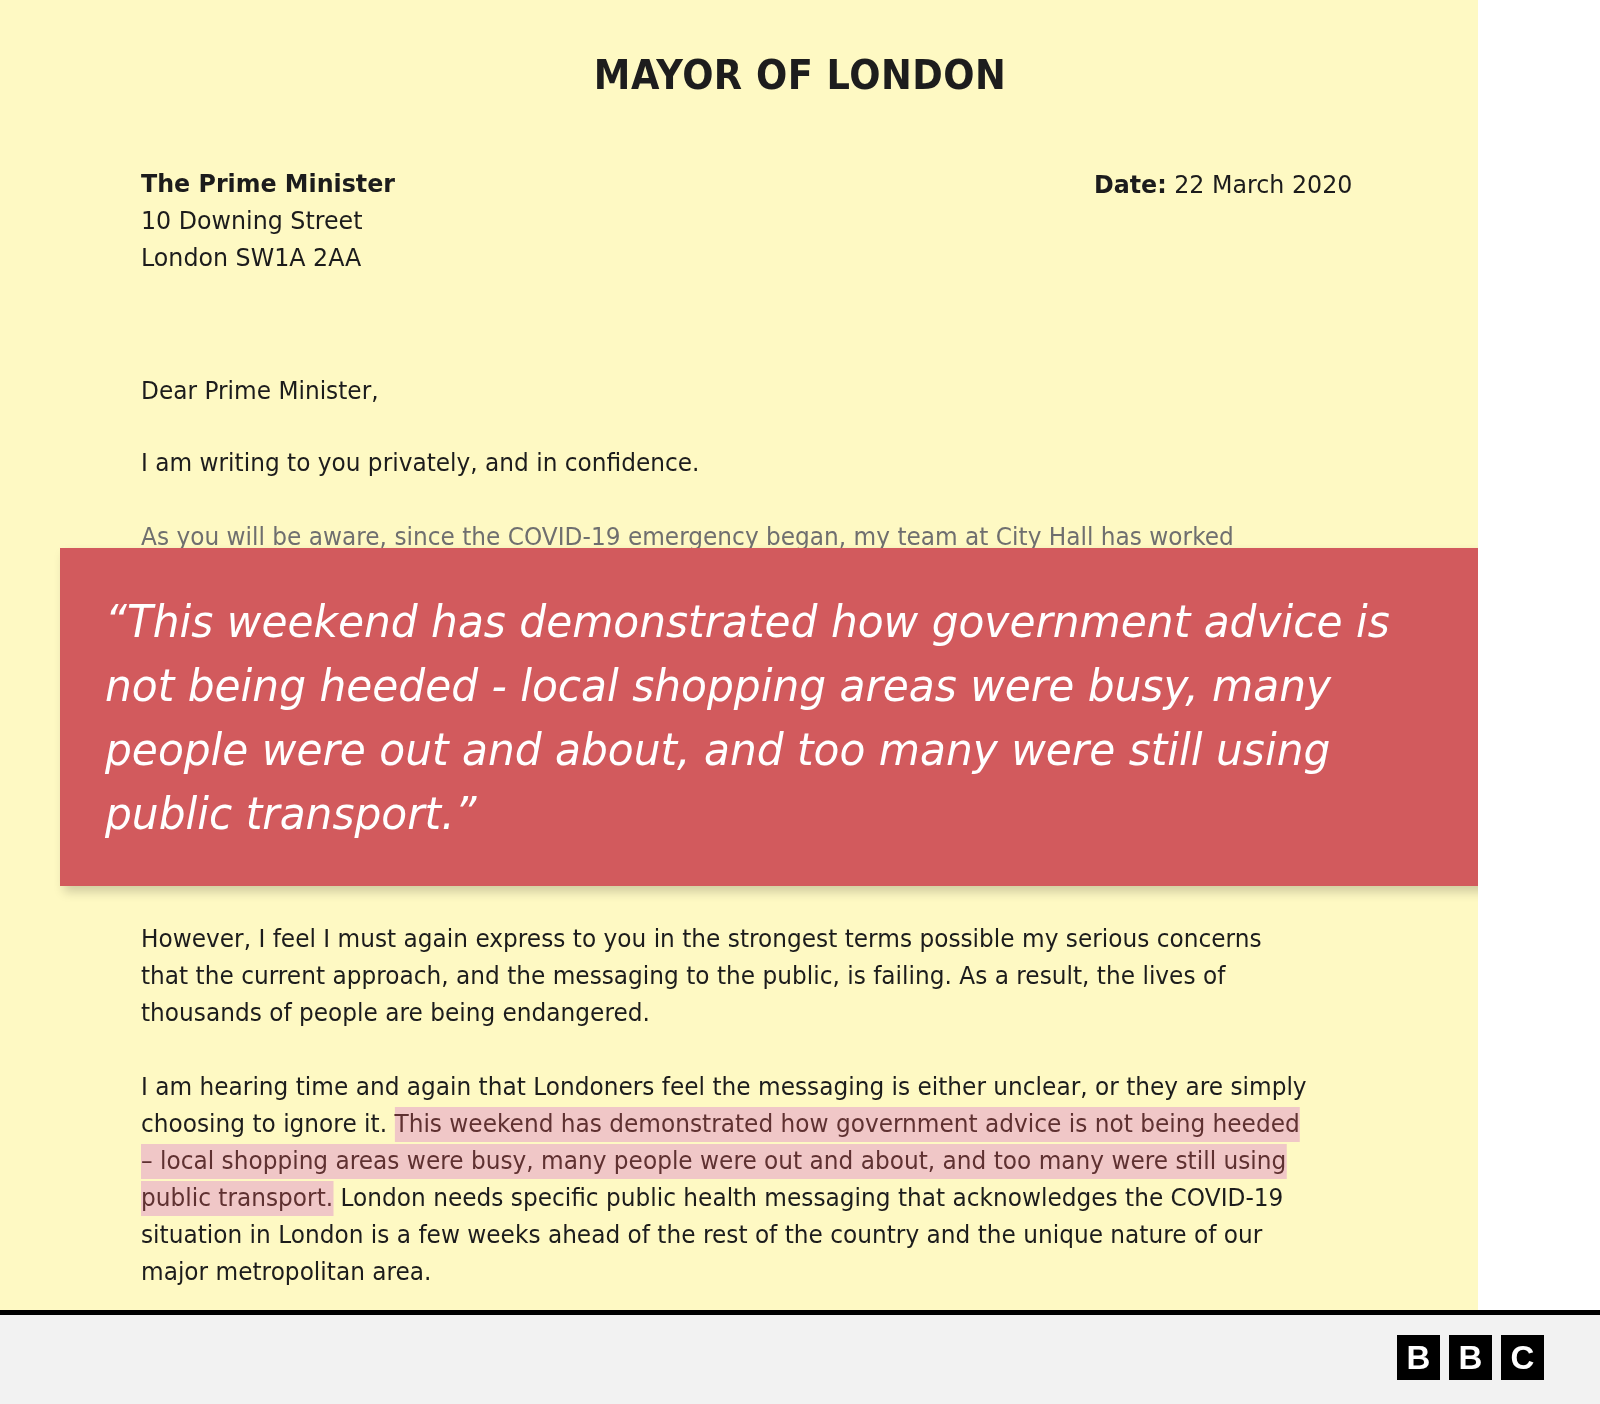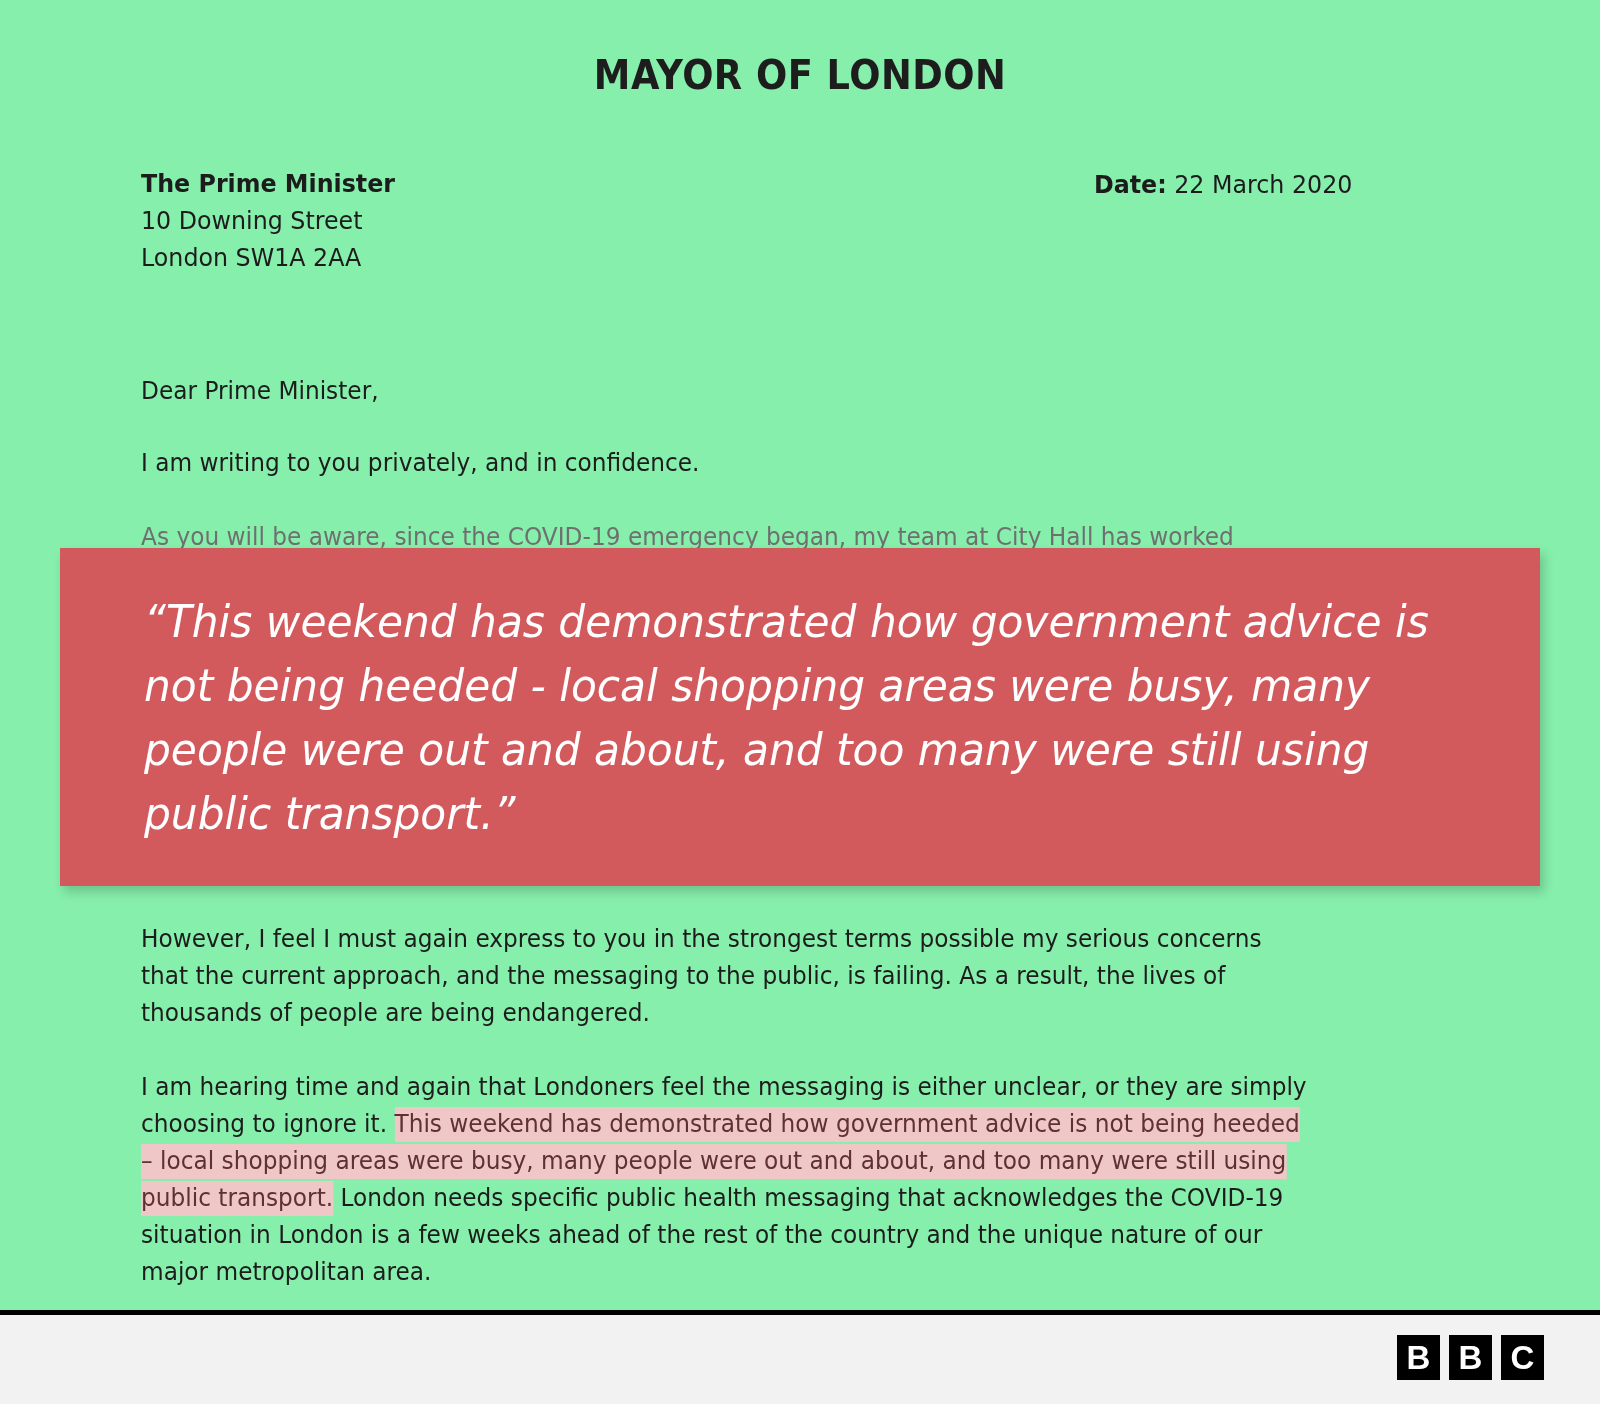--- a/index.html
+++ b/index.html
@@ -17,23 +17,23 @@
     height: 1404px;
     background: #ffffff;
     overflow: hidden;
   }
 
   
   .letter {
     position: absolute;
     left: 0;
     top: 0;
-    width: 1600px;
+    width: 1478px;
     height: 1310px;
-    background: #86efac;
+    background: #fef9c3;
     overflow: hidden;
   }
 
   .letter-head {
     position: absolute;
     top: 52px;
     left: 0;
     width: 1600px;
     text-align: center;
     font-family: "DejaVu Sans", "Liberation Sans", sans-serif;
@@ -109,21 +109,21 @@
   
   .pullquote {
     position: absolute;
     left: 60px;
     top: 548px;
     width: 1480px;
     height: 338px;
     background: #d25a5d;
     box-shadow: 4px 6px 10px rgba(0,0,0,0.18);
     box-sizing: border-box;
-    padding: 42px 56px 30px 84px;
+    padding: 42px 56px 30px 45px;
   }
   .pullquote-text {
     font-family: "DejaVu Sans", "Liberation Sans", sans-serif;
     font-style: italic;
     font-size: 45px;
     line-height: 64px;
     color: #ffffff;
     transform: scaleX(0.94);
     transform-origin: left top;
     width: 1420px;

